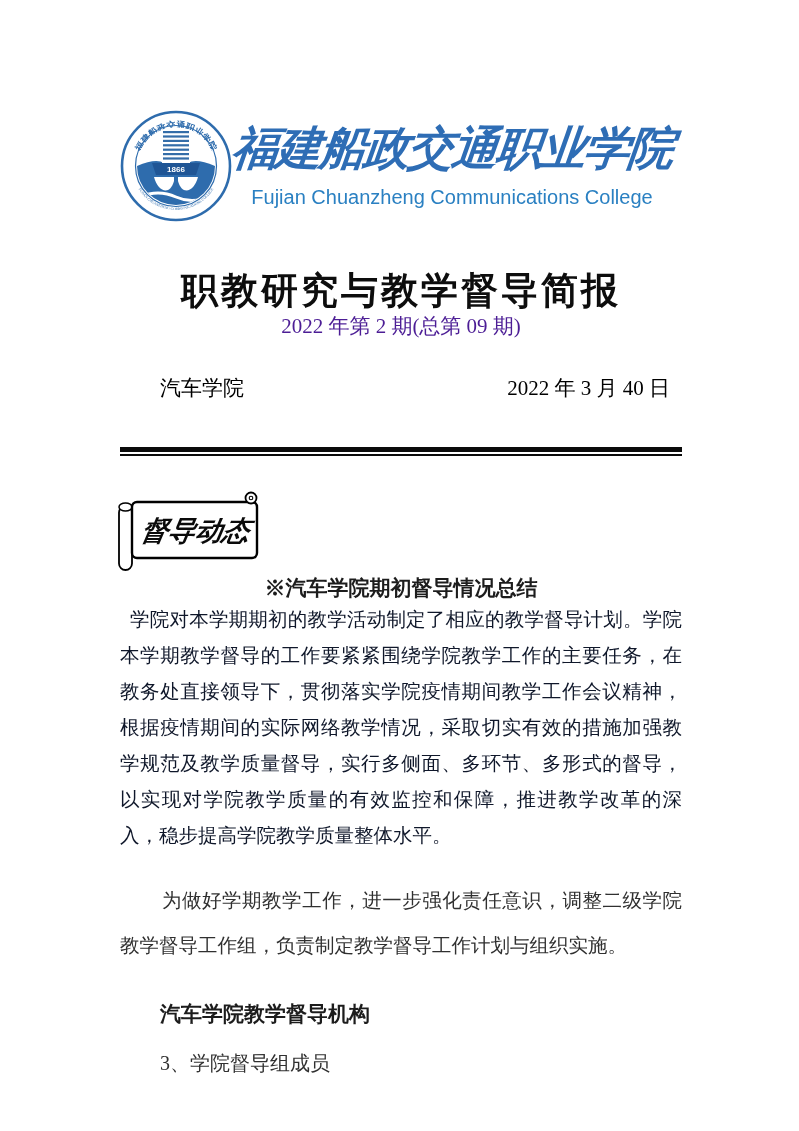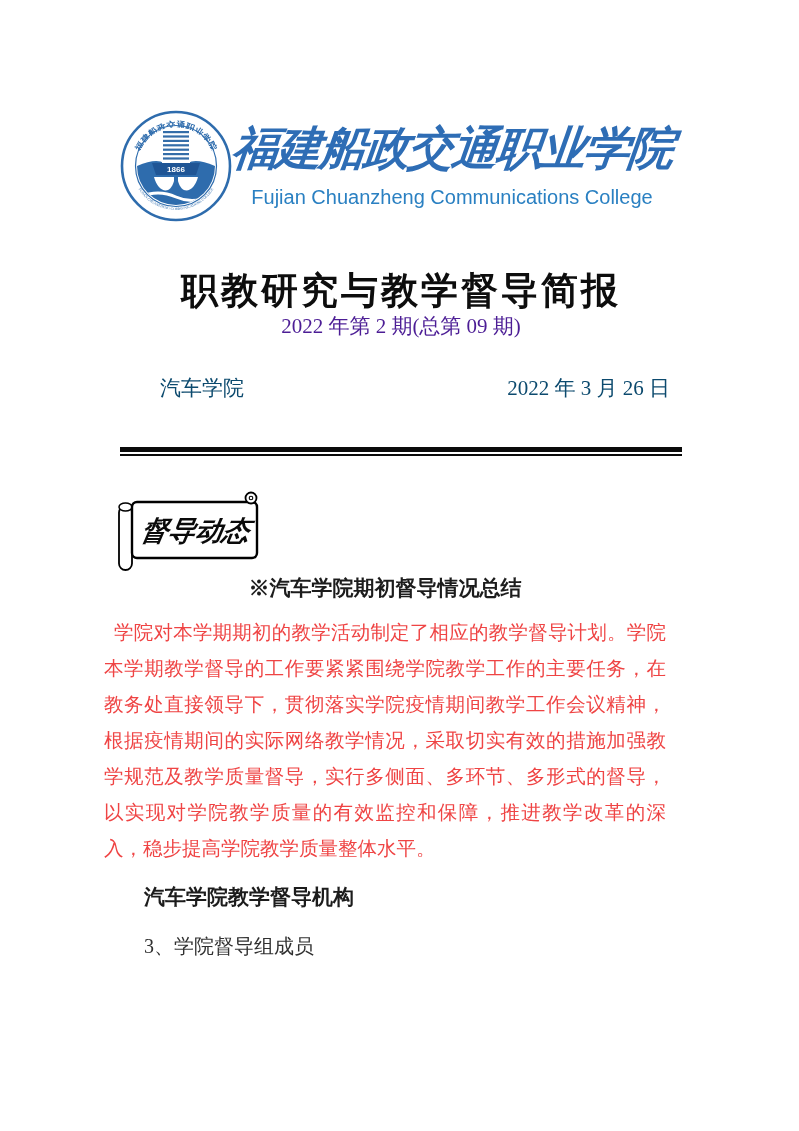--- a/index.html
+++ b/index.html
@@ -37,49 +37,49 @@
     text-align:center; font-size:37px; font-weight:bold;
     letter-spacing:3px; color:#0d0d0d; white-space:nowrap;margin-top:20px;
   }
   .issue-line {
     position:absolute; left:120px; top:312px; width:562px;
     text-align:center; font-size:21px; color:#4c1d95;
   }
   .meta-row {
     position:absolute; left:120px; top:374px; width:562px;
     display:flex; justify-content:space-between;
-    font-size:21px; color:#0c4a6e;
+    font-size:21px; color:#000000;
   }
   .meta-dept { margin-left:40px; }
   .meta-date { margin-right:12px; }
 
   .separator { position:absolute; left:120px; top:447px; width:562px; }
   .sep-thick { height:5px; background:#0b0b0b; }
   .sep-gap   { height:2px; background:#ffffff; }
   .sep-thin  { height:2px; background:#0b0b0b; }
 
   
   .banner { position:absolute; left:110px; top:486px; width:160px; height:92px; }
 
   
-  .article { position:absolute; left:104px; top:574px; width:562px; }
+  .article { position:absolute; left:120px; top:574px; width:562px; }
   .article-heading {
     text-align:center; font-size:21px; font-weight:bold; color:#1c1c1c;
     font-family:"Liberation Sans", sans-serif;
   }
   .para-1 {
-    margin-top:13px; font-size:19.5px; line-height:36px;
-    text-align:justify; text-indent:10px; color:#ef4444;
+    font-size:19.5px; line-height:36px;
+    text-align:justify; text-indent:10px; color:#0f172a;
   }
   .para-2 {
     margin-top:24px; font-size:19.5px; line-height:45px;
     text-align:justify; text-indent:42px; color:#303030;
   }
   .sub-heading {
-    margin-top:16px; margin-left:40px;
+    margin-top:32px; margin-left:40px;
     font-size:21px; font-weight:bold; color:#1c1c1c;
     font-family:"Liberation Sans", sans-serif;
   }
   .list-item { margin-top:22px; margin-left:40px; font-size:20px; color:#303030; }
 </style>
 </head>
 <body>
 
 <div class="page">
 
@@ -128,21 +128,21 @@
   <div class="callig">福建船政交通职业学院</div>
 
   <div class="english-name">Fujian Chuanzheng Communications College</div>
 
   <div class="doc-title">职教研究与教学督导简报</div>
 
   <div class="issue-line">2022 年第 2 期(总第 09 期)</div>
 
   <div class="meta-row">
     <span class="meta-dept">汽车学院</span>
-    <span class="meta-date">2022 年 3 月 26 日</span>
+    <span class="meta-date">2022 年 3 月 40 日</span>
   </div>
 
   <div class="separator">
     <div class="sep-thick"></div>
     <div class="sep-gap"></div>
     <div class="sep-thin"></div>
   </div>
 
   <svg class="banner" viewBox="0 0 160 92">
 
@@ -155,17 +155,18 @@
     <circle cx="141" cy="12" r="1.8" fill="none" stroke="#000000" stroke-width="1.1"></circle>
 
     <g transform="translate(84,54) skewX(-10)">
       <text x="0" y="0" text-anchor="middle" font-size="27" font-weight="bold" font-style="italic" fill="#0a0a0a" font-family="Liberation Sans, sans-serif">督导动态</text>
     </g>
   </svg>
 
   <div class="article">
     <div class="article-heading">※汽车学院期初督导情况总结</div>
     <p class="para-1">学院对本学期期初的教学活动制定了相应的教学督导计划。学院本学期教学督导的工作要紧紧围绕学院教学工作的主要任务，在教务处直接领导下，贯彻落实学院疫情期间教学工作会议精神，根据疫情期间的实际网络教学情况，采取切实有效的措施加强教学规范及教学质量督导，实行多侧面、多环节、多形式的督导，以实现对学院教学质量的有效监控和保障，推进教学改革的深入，稳步提高学院教学质量整体水平。</p>
+    <p class="para-2">为做好学期教学工作，进一步强化责任意识，调整二级学院教学督导工作组，负责制定教学督导工作计划与组织实施。</p>
     <div class="sub-heading">汽车学院教学督导机构</div>
     <div class="list-item">3、学院督导组成员</div>
   </div>
 
 </div>
 
 </body></html>

